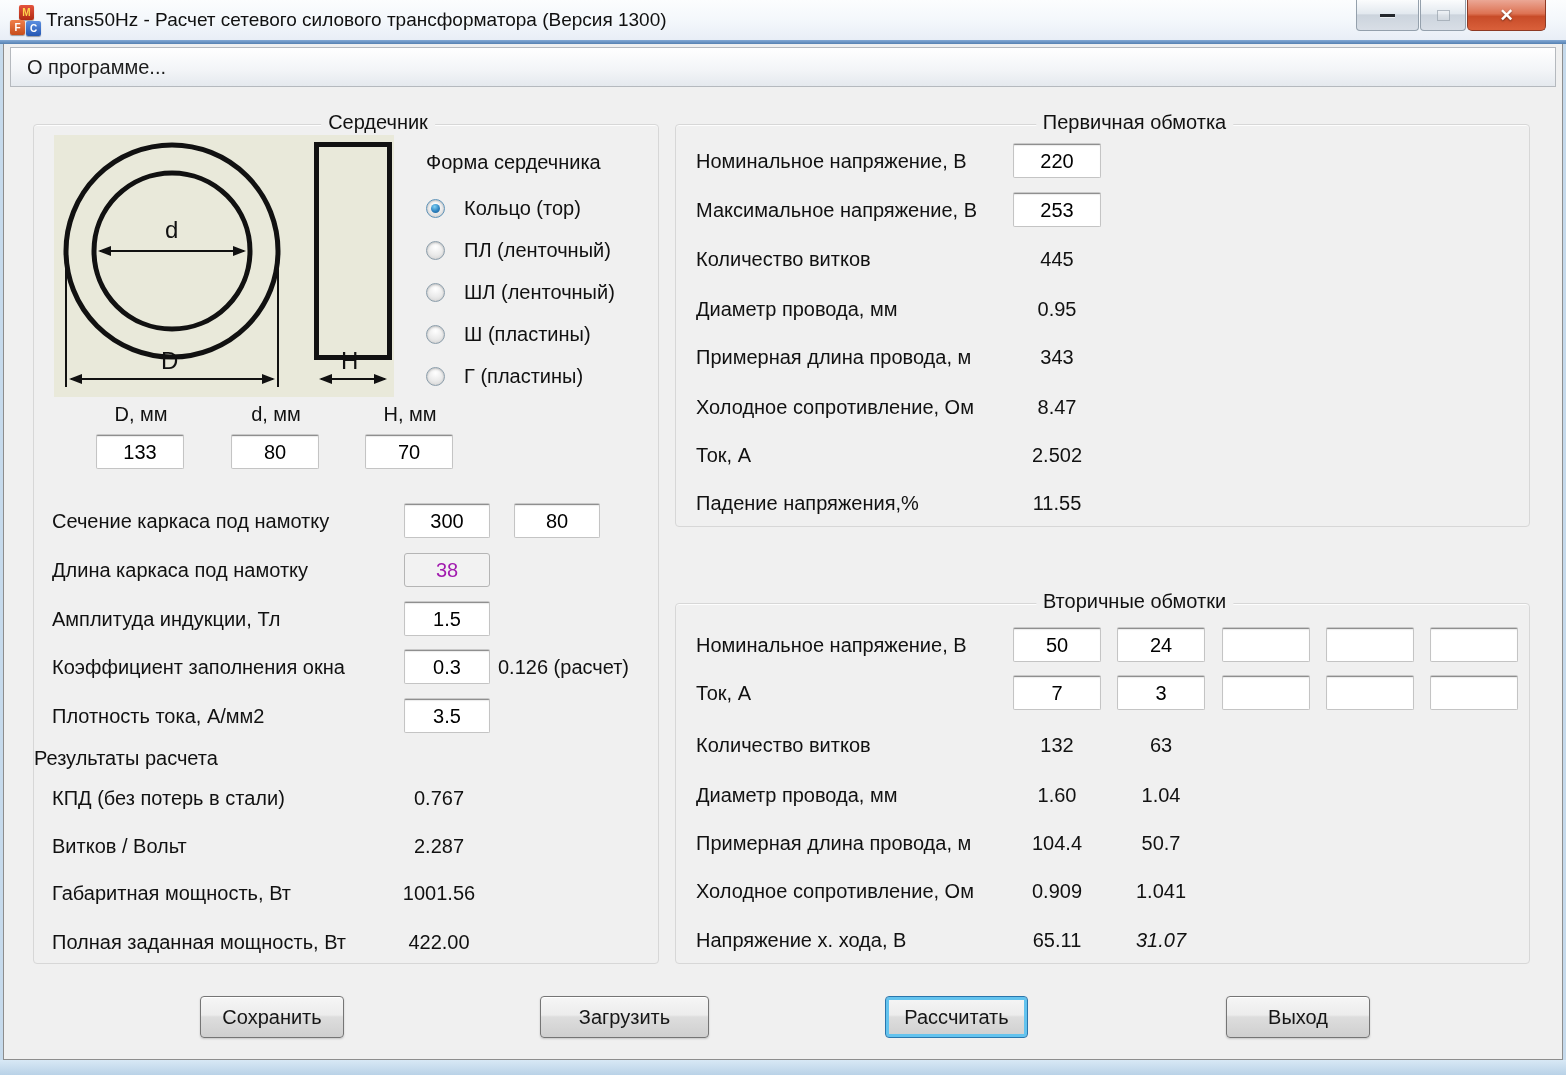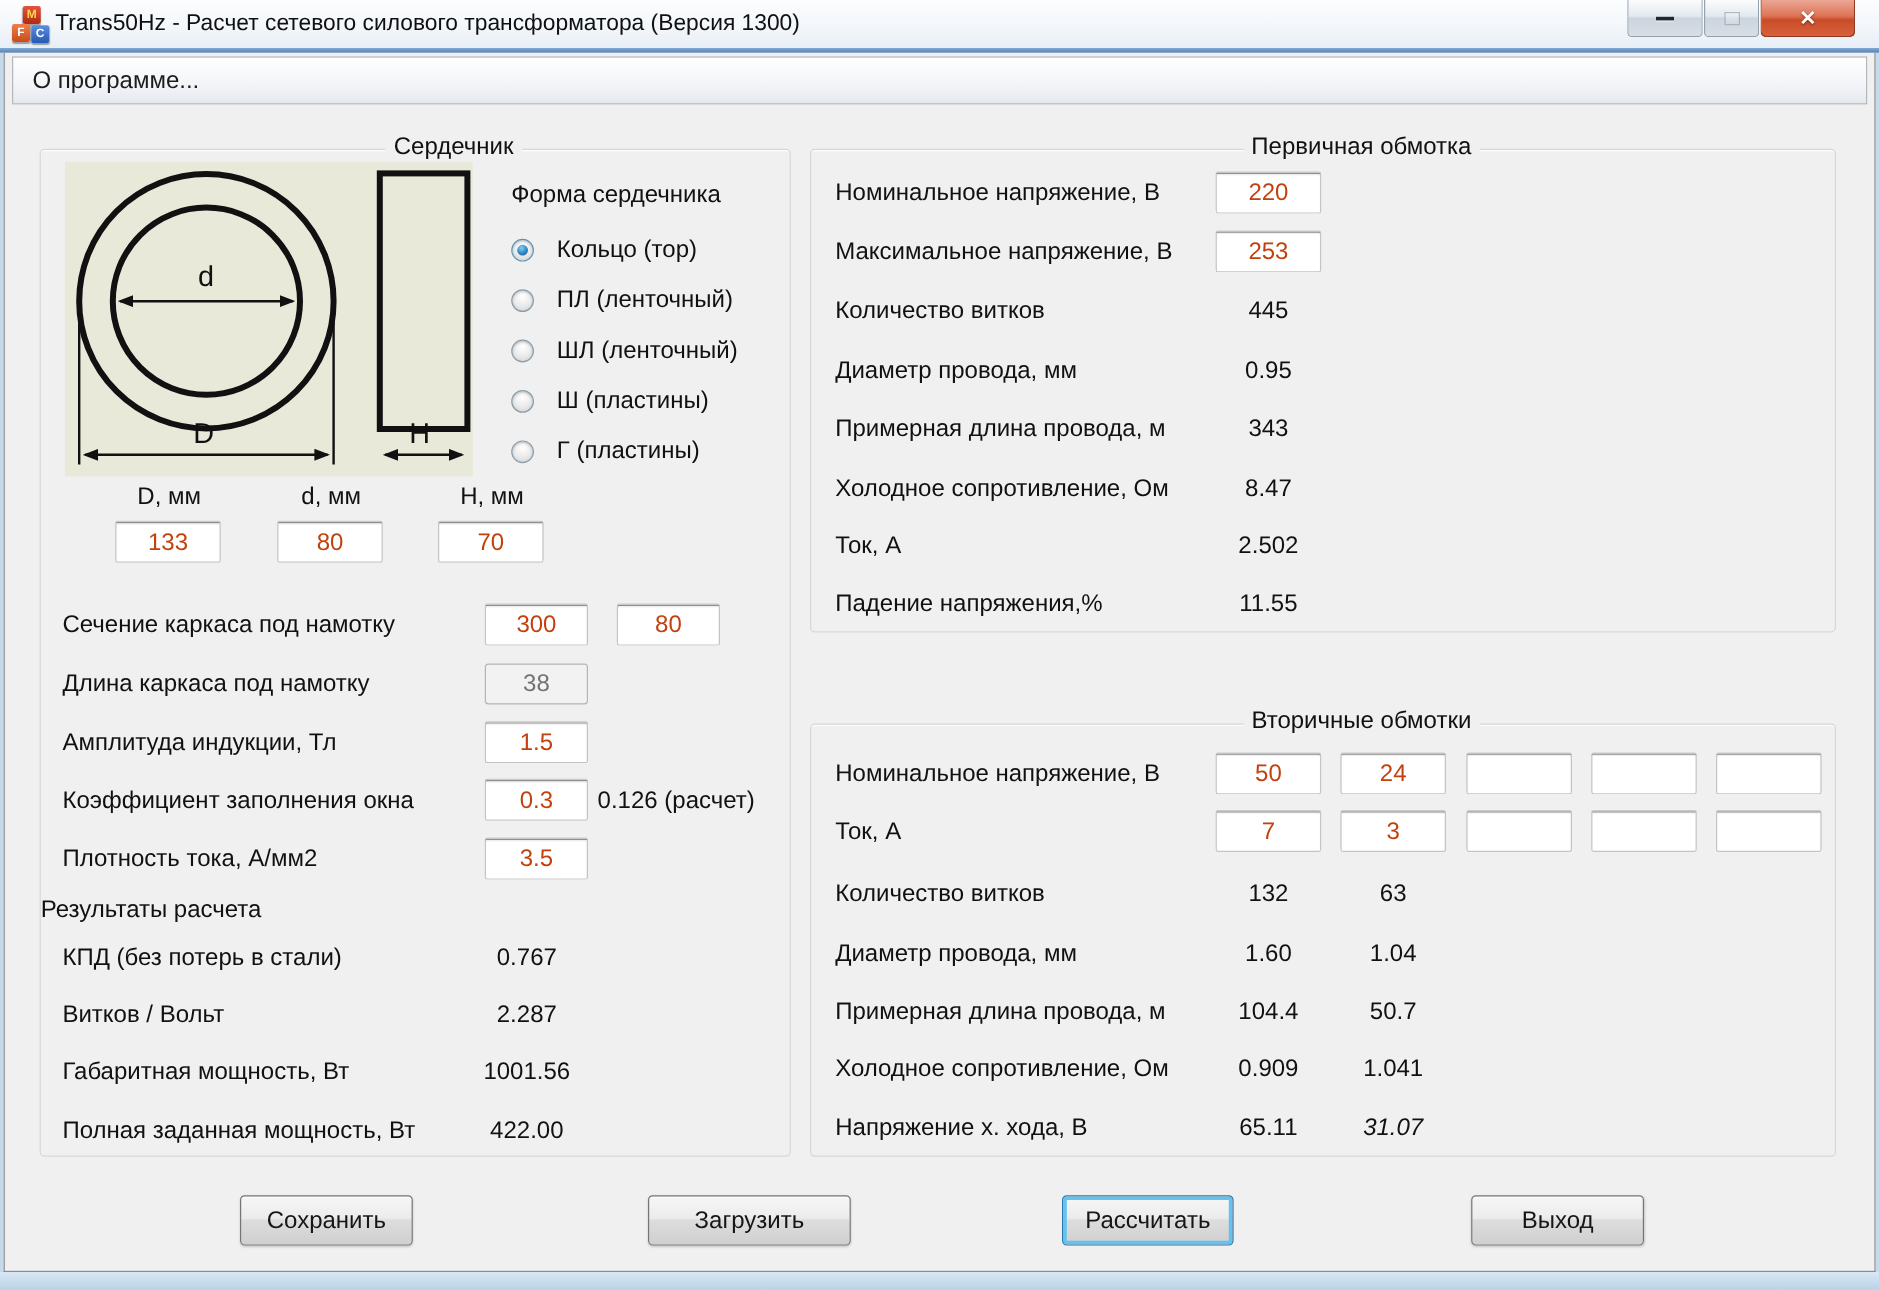--- a/index.html
+++ b/index.html
@@ -55,23 +55,23 @@
   
   .gbox { position:absolute; border:1px solid #d7d7d7; border-radius:4px;
     box-shadow: inset 0 1px 0 #fdfdfd; }
   .gb-title { position:absolute; top:-14px; left:50%; transform:translateX(-50%);
     background:#f0f0f0; padding:0 7px; font-size:20px; white-space:nowrap;margin-left:32px; }
   .lbl { position:absolute; font-size:20px; white-space:nowrap; }
   .val { position:absolute; font-size:20px; text-align:center; width:88px; }
   
   .tin { position:absolute; width:88px; height:34px; border:1px solid #c4c4c4;
     border-top-color:#8f8f8f; border-radius:2px; background:#fff; text-align:center;
-    font-size:20px; font-family:inherit; color:#c2410c; padding:0;
+    font-size:20px; font-family:inherit; color:#000000; padding:0;
     box-shadow: inset 0 1px 1px rgba(0,0,0,.08), 0 -1px 0 #c9c9c9; }
-  .tin:disabled { background:#f2f2f2; color:#737373; border:1px solid #b5b5b5;
+  .tin:disabled { background:#f2f2f2; color:#a21caf; border:1px solid #b5b5b5;
     border-radius:3px; box-shadow:none; }
   
   .radio-row { position:absolute; display:flex; align-items:center; gap:19px;
     font-size:20px; white-space:nowrap; }
   .rad { width:19px; height:19px; border-radius:50%; border:1px solid #8b9daa; flex:none;
     background:radial-gradient(circle at 50% 30%, #ffffff 0%, #eaeaea 55%, #cfcfcf 100%);
     box-shadow: inset 0 1px 2px rgba(0,0,0,.22); position:relative; }
   .rad.on { border-color:#5e93b8; }
   .rad.on::after { content:""; position:absolute; left:4px; top:4px; right:4px; bottom:4px;
     border-radius:50%;

